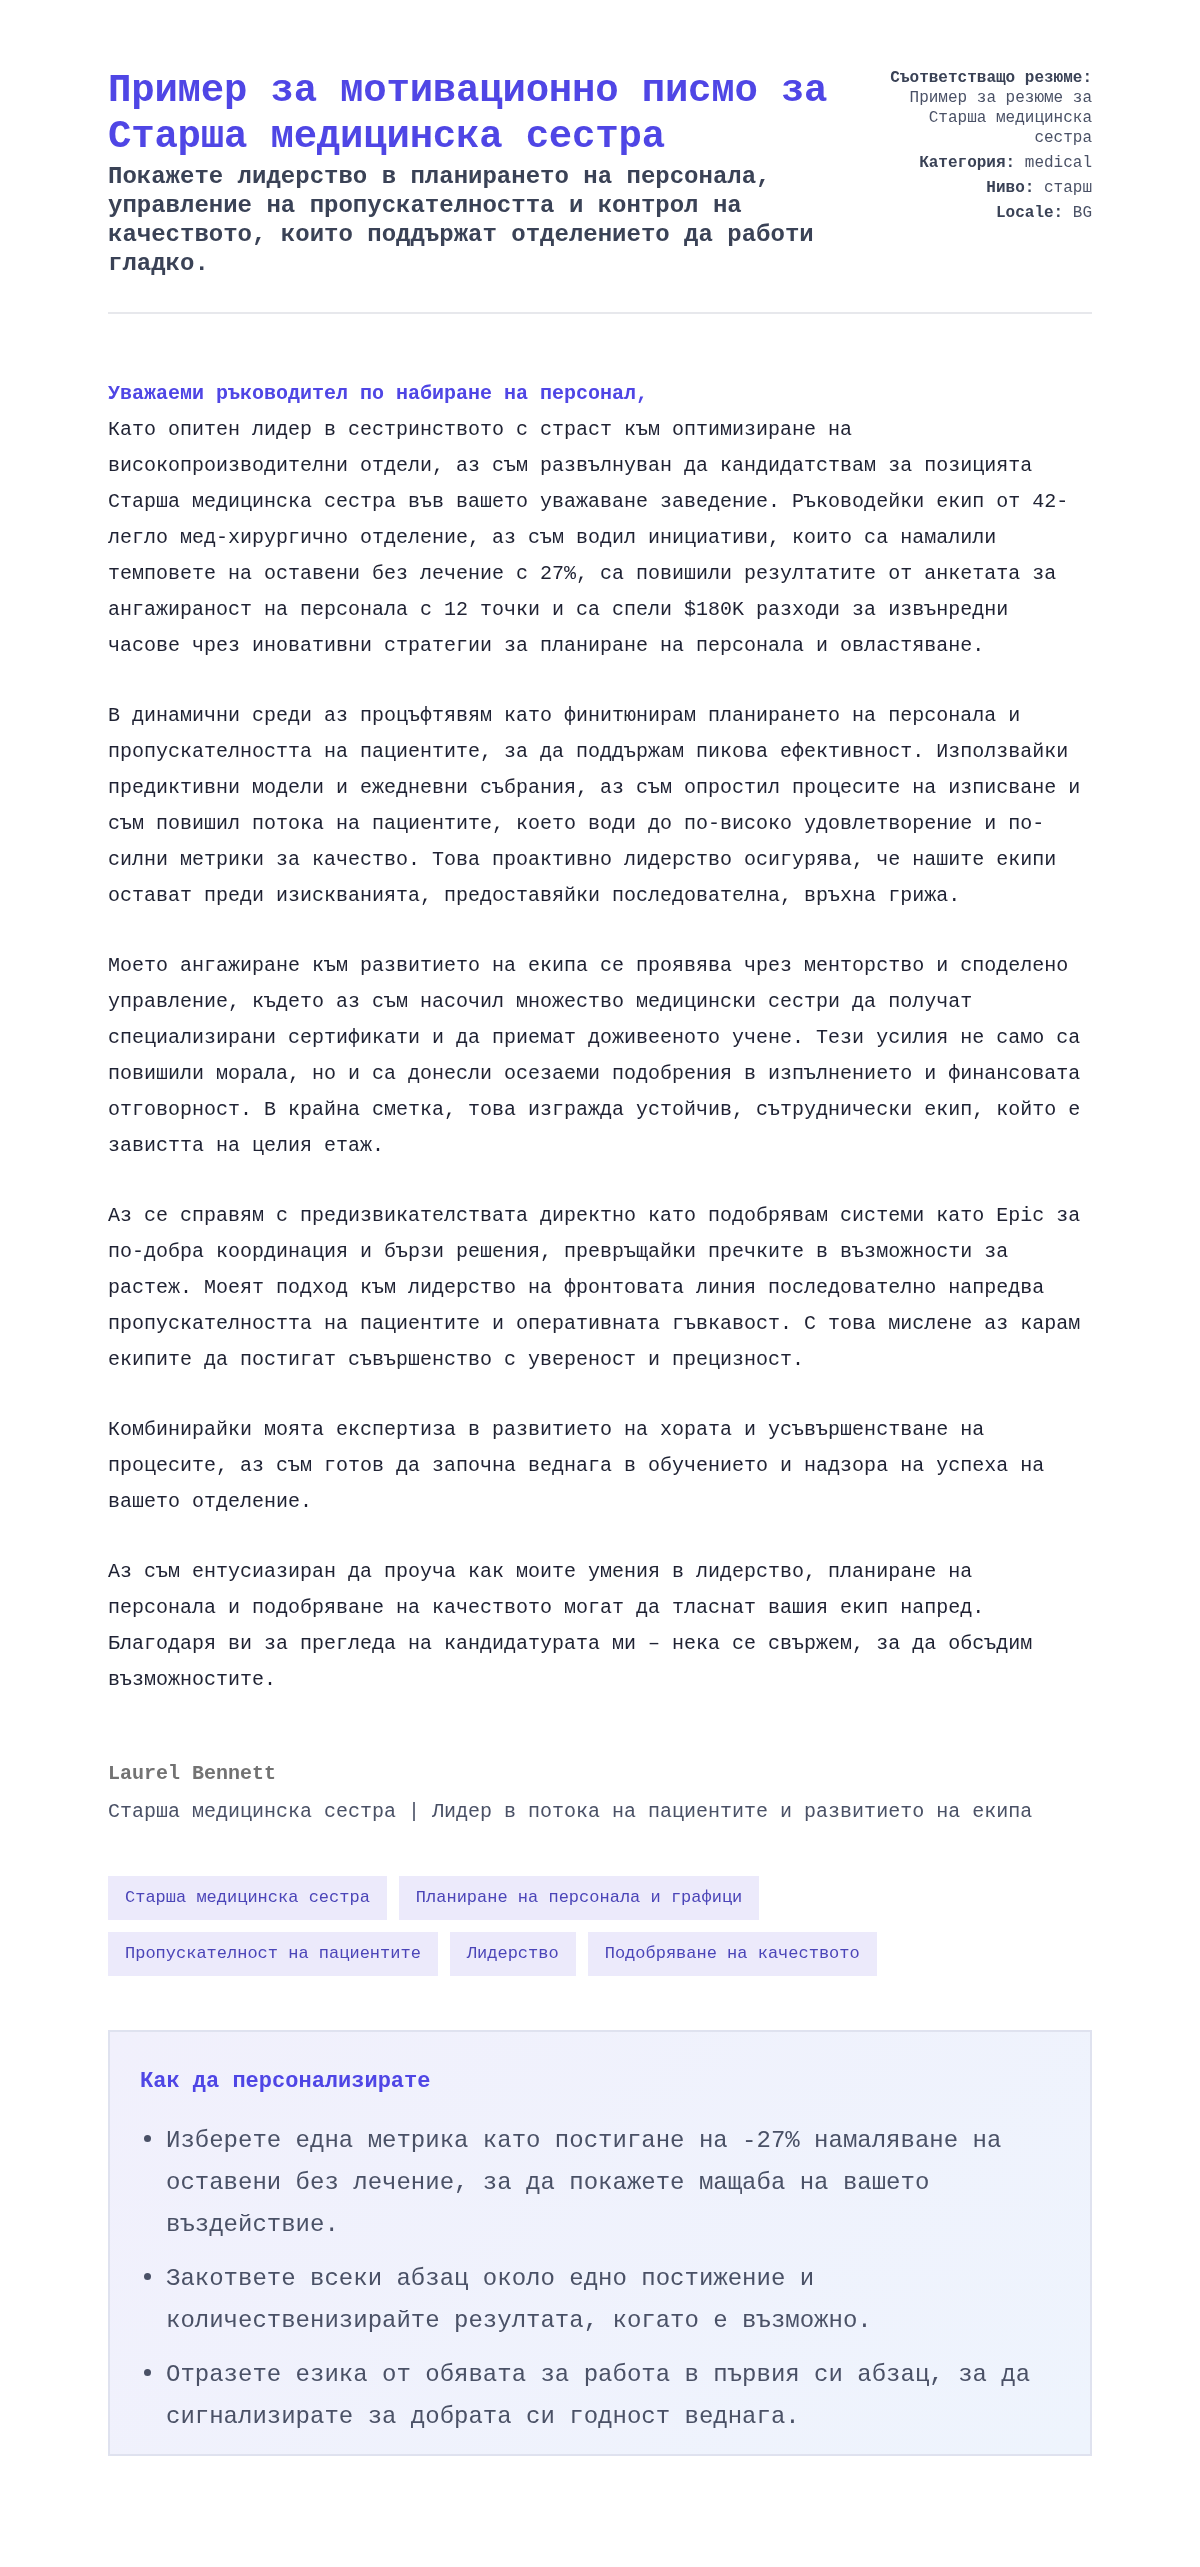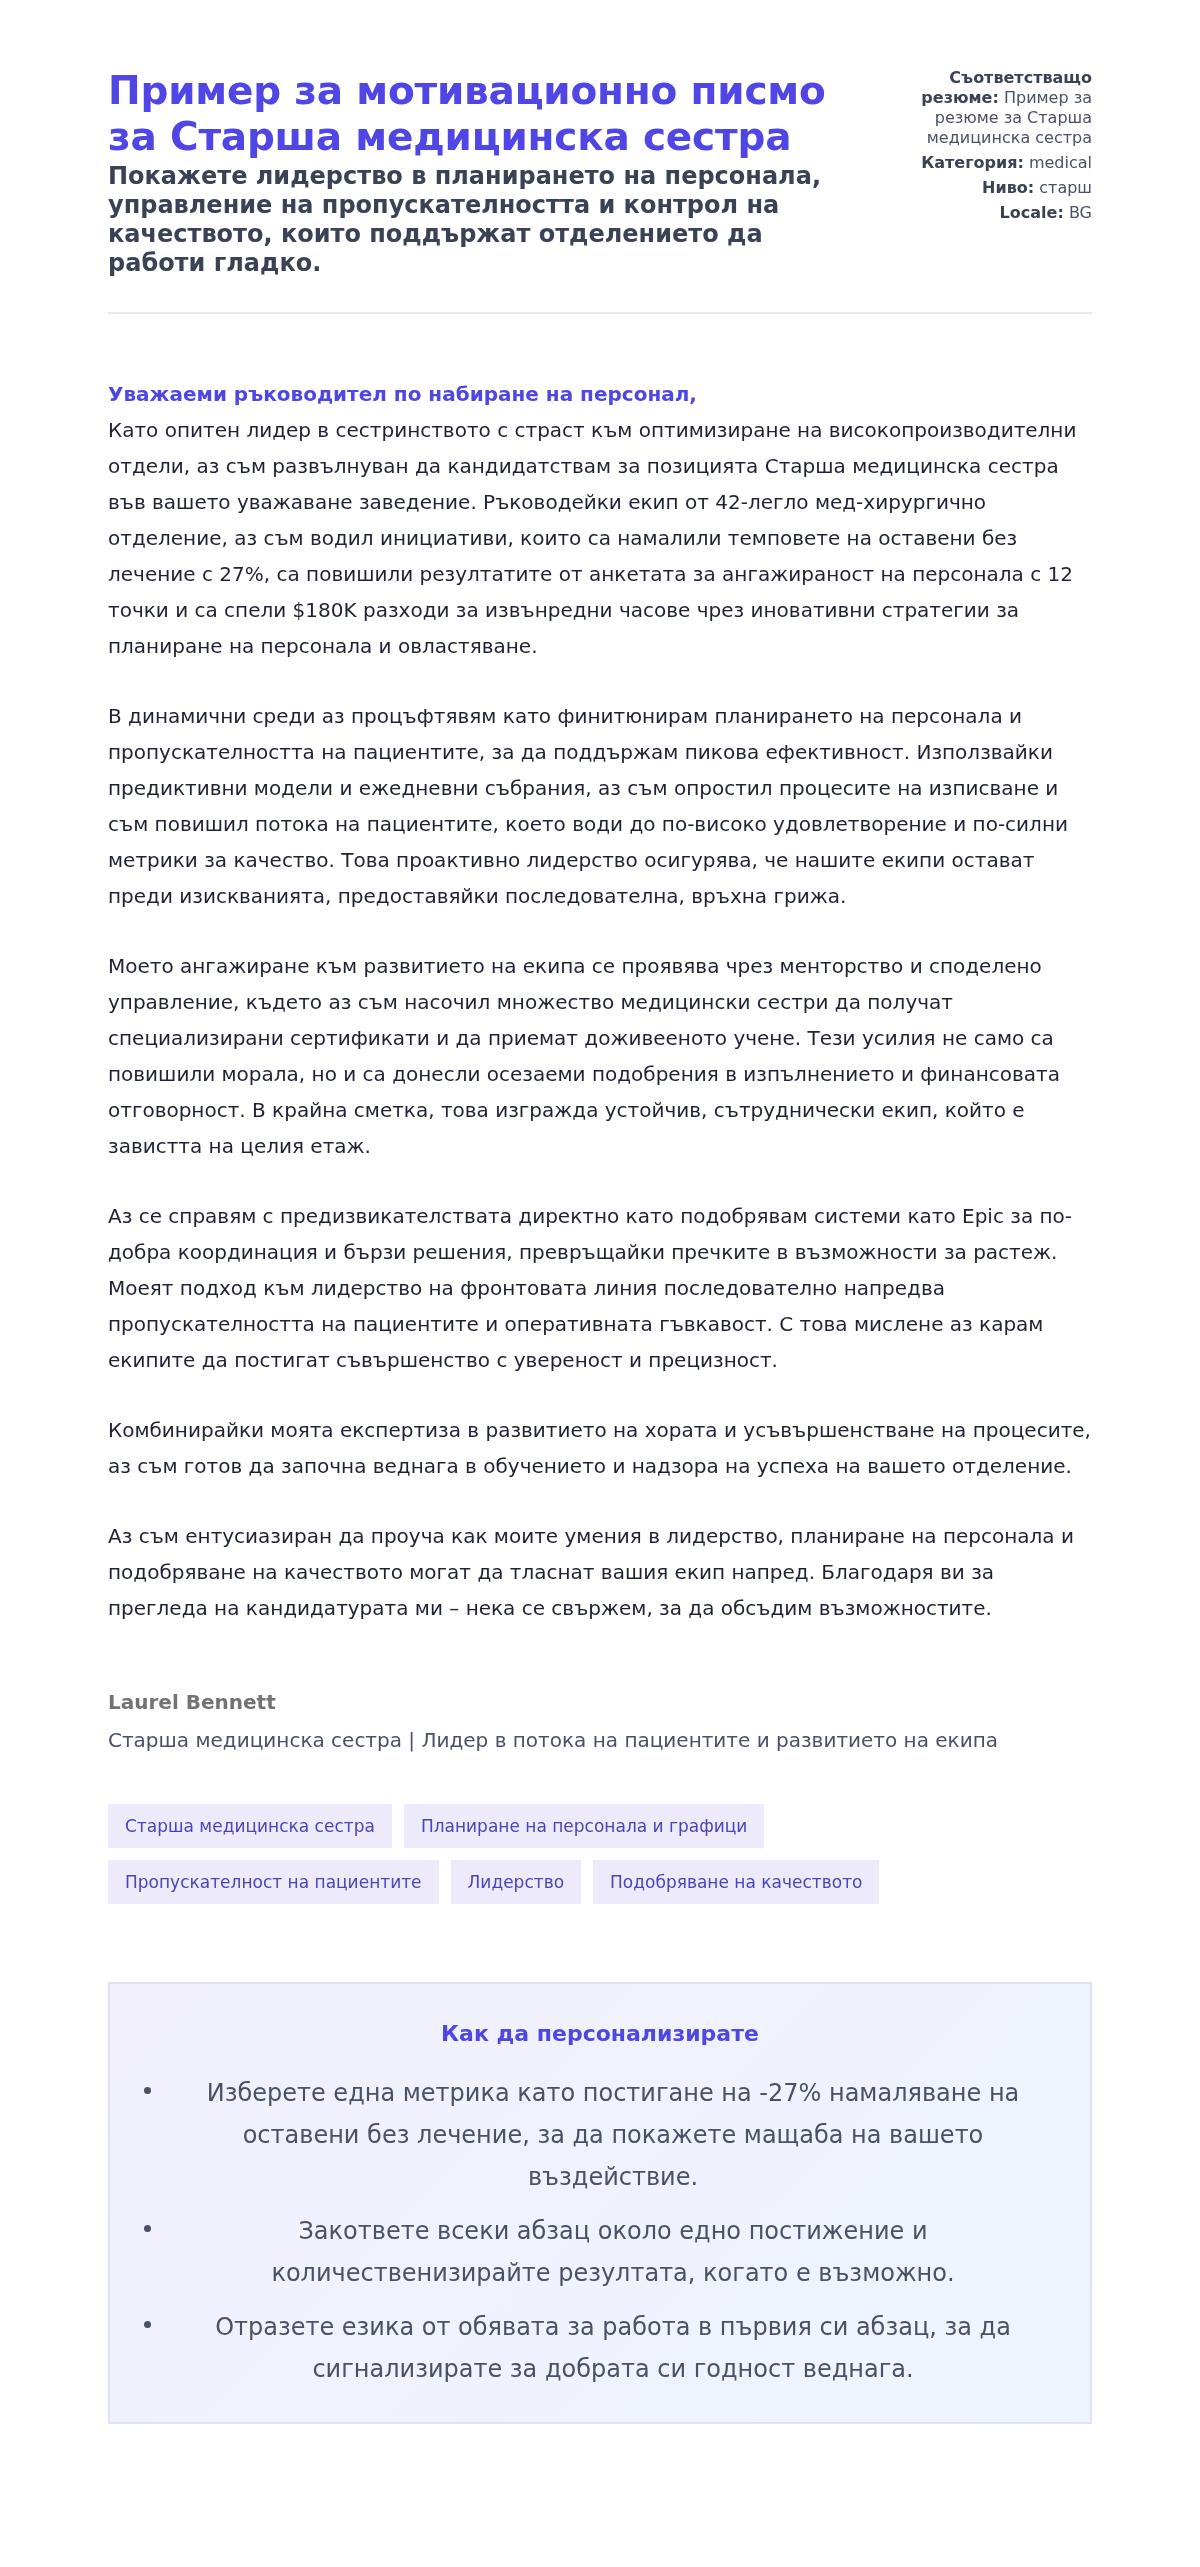--- a/index.html
+++ b/index.html
@@ -5,20 +5,21 @@
     * { box-sizing: border-box; margin: 0; padding: 0; }
     html, body { background: #ffffff; }
     body {
       width: 1200px;
       font-family: "DejaVu Sans", sans-serif;
       color: #1f2233;
     }
     .page {
       width: 1200px;
       padding: 68px 108px 60px 108px;
+      font-family: Liberation Mono, monospace;
     }
     
     .header {
       display: flex;
       justify-content: space-between;
       align-items: flex-start;
       padding-bottom: 34px;
       border-bottom: 2px solid #e7e8ec;
     }
     .header-left { width: 760px; }
@@ -94,25 +95,24 @@
       display: inline-block;
       background: #eceafb;
       color: #4b45b8;
       font-size: 17px;
       line-height: 20px;
       padding: 12px 17px 12px 17px;
     }
 
     
     .callout {
-      margin-top: 78px;
+      margin-top: 54px;
       border: 2px solid #dfe2ef;
       background: linear-gradient(135deg, #f1f0fc 0%, #eef4fd 100%);
-      padding: 36px 30px 32px 30px;
-      text-align: center;
+      padding: 36px 30px 16px 30px;
     }
     .callout-title {
       font-size: 22px;
       line-height: 28px;
       font-weight: bold;
       color: #4f46e5;
     }
     .callout-list {
       margin-top: 24px;
       list-style: none;

